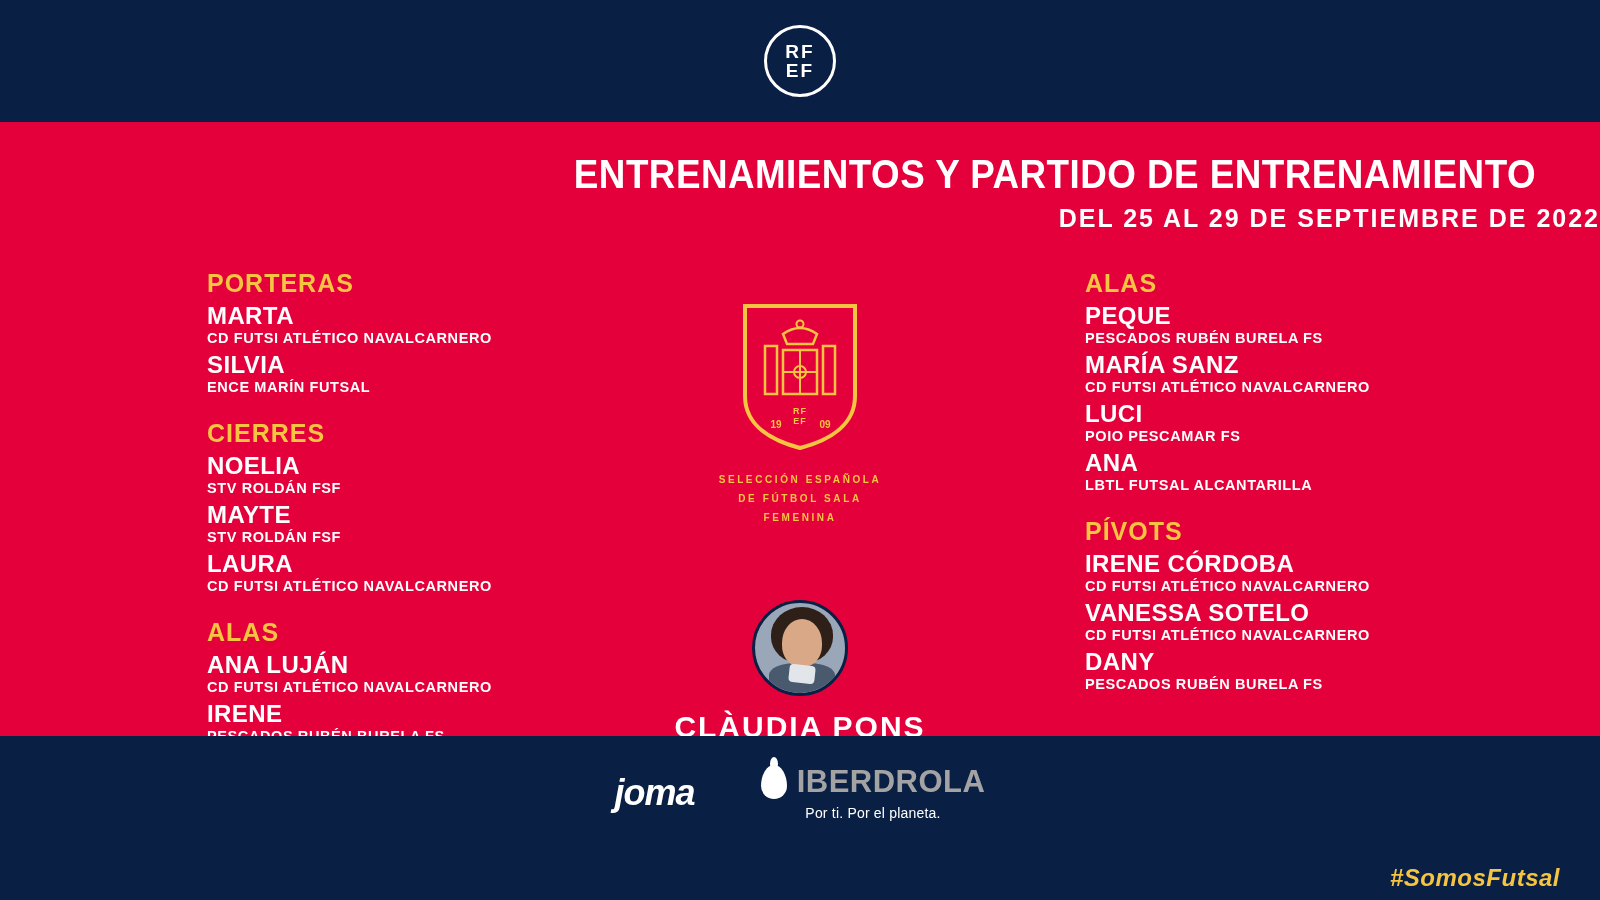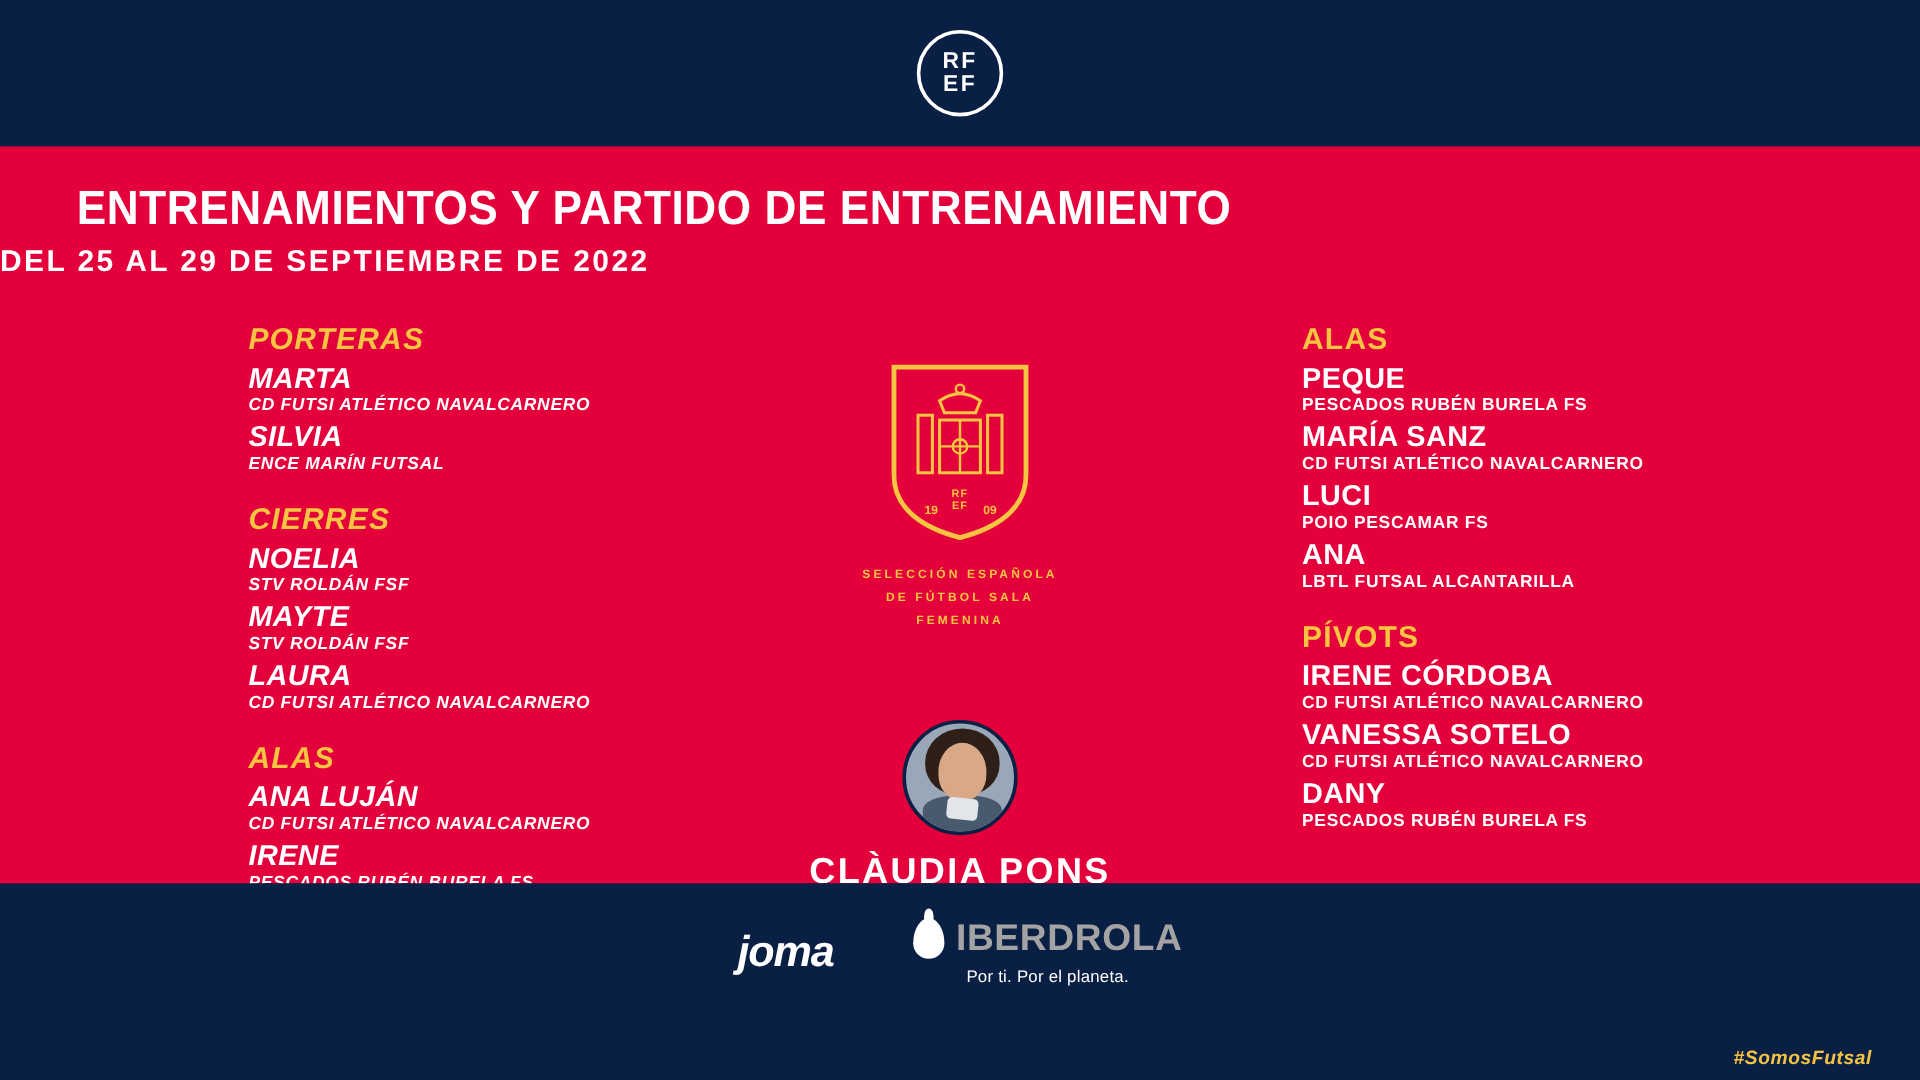--- a/index.html
+++ b/index.html
@@ -46,21 +46,21 @@
     line-height: 19px;
     letter-spacing: 2px;
   }
 
   
   .title-block {
     position: absolute;
     top: 150px;
     left: 0;
     width: 1600px;
-    text-align: left;
+    text-align: right;
   }
   .main-title {
     color: #ffffff;
     font-size: 40px;
     font-weight: bold;
     letter-spacing: 0.5px;
     line-height: 48px;
     transform: scaleX(0.92);
     text-transform: uppercase;
   }
@@ -71,21 +71,21 @@
     font-weight: bold;
     letter-spacing: 2px;
     text-transform: uppercase;
   }
 
   
   .col {
     position: absolute;
     top: 268px;
   }
-  .col-left { left: 207px; width: 420px; font-style: italic; }
+  .col-left { left: 207px; width: 420px; }
   .col-right { left: 1085px; width: 430px; }
 
   .group { margin-bottom: 22px; }
   .group-title {
     color: #f5c542;
     font-size: 25px;
     font-weight: bold;
     letter-spacing: 1px;
     line-height: 30px;
     text-transform: uppercase;
@@ -240,21 +240,21 @@
     color: #ffffff;
     font-size: 14px;
     margin-top: 5px;
     letter-spacing: 0.2px;
   }
   .hashtag {
     position: absolute;
     right: 40px;
     bottom: 8px;
     color: #f5c542;
-    font-size: 16px;
+    font-size: 24px;
     font-weight: bold;
     font-style: italic;
     letter-spacing: 0.5px;
   }
 </style>
 </head>
 <body>
 
 <div class="page">
 

